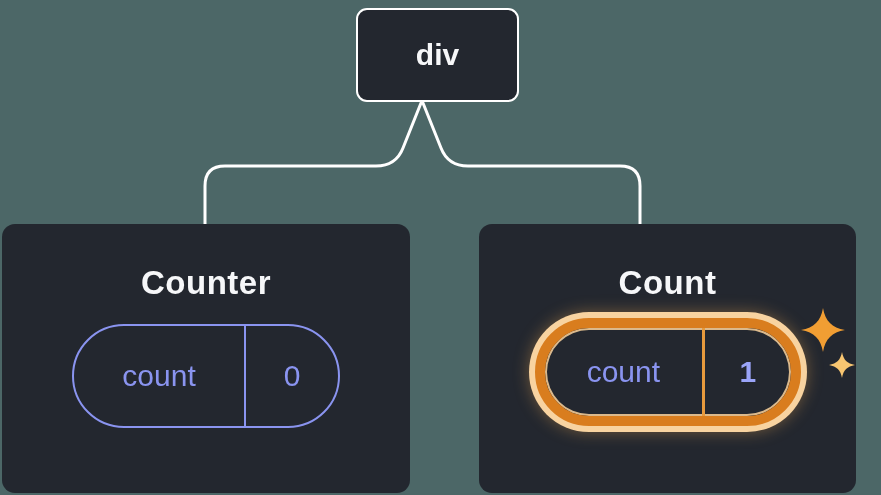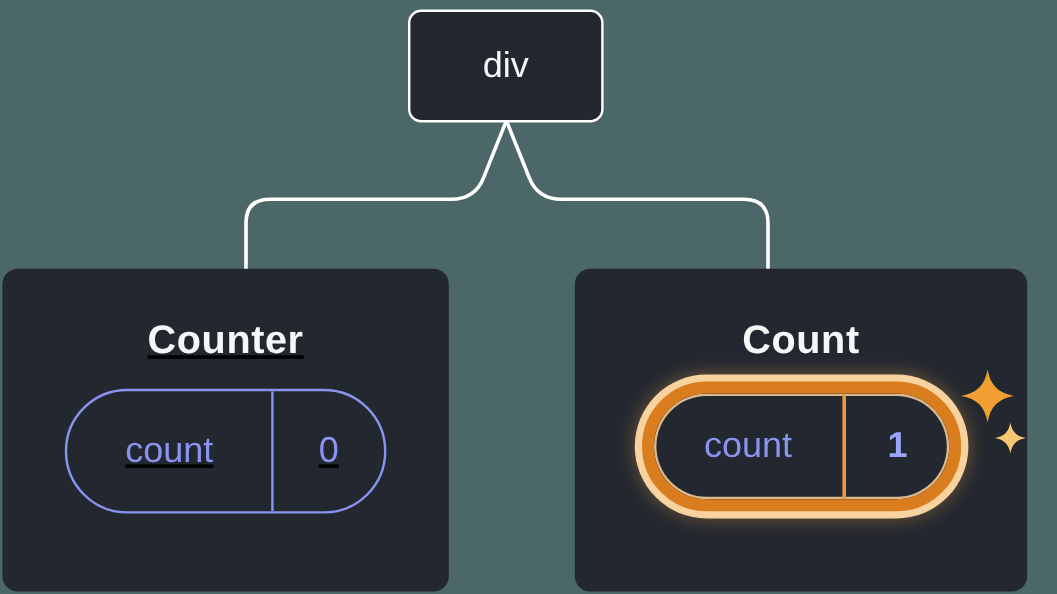--- a/index.html
+++ b/index.html
@@ -34,43 +34,43 @@
   }
   .connectors path{
     fill:none;
     stroke:var(--connector);
     stroke-width:3;
     stroke-linecap:round;
     stroke-linejoin:round;
   }
   .root-node{
     position:absolute;
-    left:340px;top:8px;
+    left:356px;top:8px;
     width:163px;height:94px;
     background:var(--card);
     border:2.5px solid #ffffff;
     border-radius:11px;
     display:flex;
     align-items:center;
     justify-content:center;
     color:var(--title-text);
     font-size:30px;
-    font-weight:400;
+    font-weight:700;
   }
   .card{
     position:absolute;
     top:224px;
     height:269px;
     background:var(--card);
     border-radius:13px;
     display:flex;
     flex-direction:column;
     align-items:center;
   }
-  .card.left{ left:2px; width:372px;text-decoration:underline; }
+  .card.left{ left:2px; width:408px; }
   .card.right{ left:479px; width:377px; }
   .card-title{
     margin-top:40px;
     color:var(--title-text);
     font-size:33px;
     font-weight:600;
     letter-spacing:.5px;
   }
   .pill{
     margin-top:22px;

